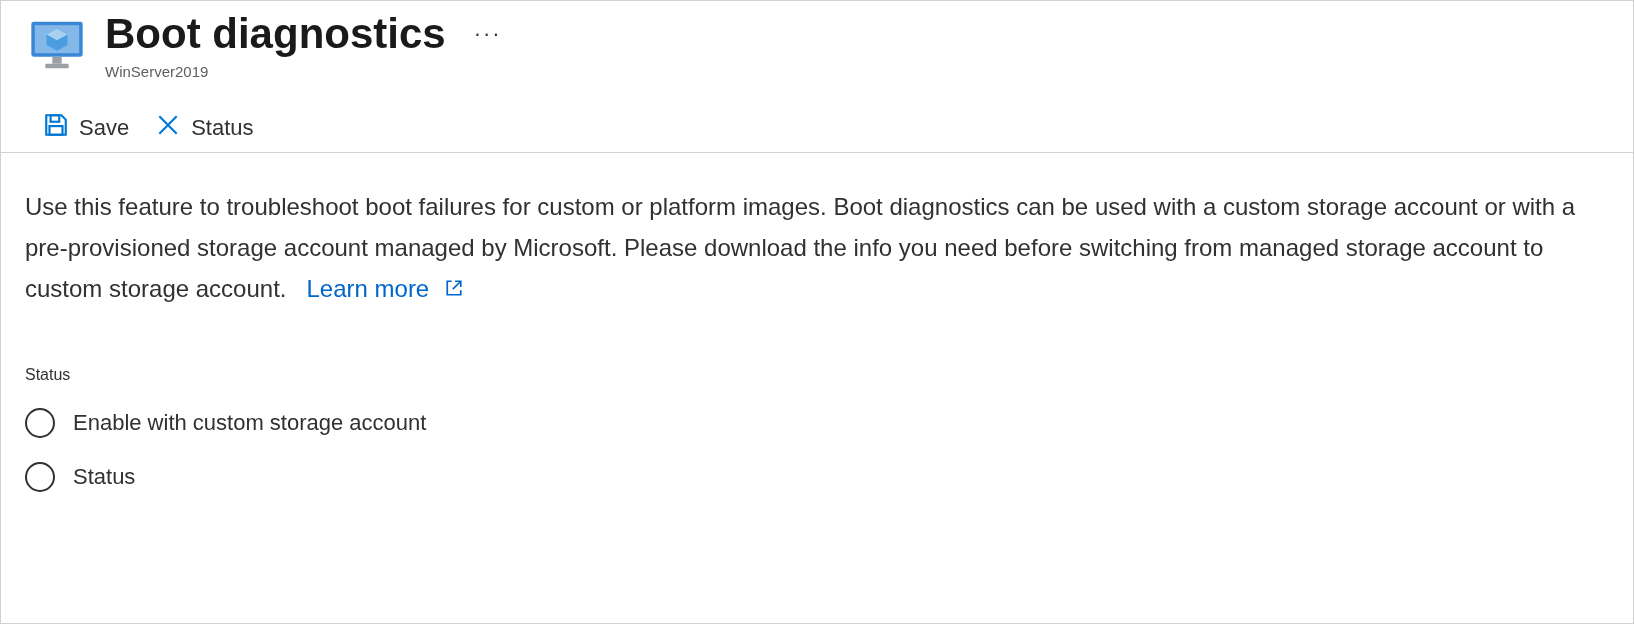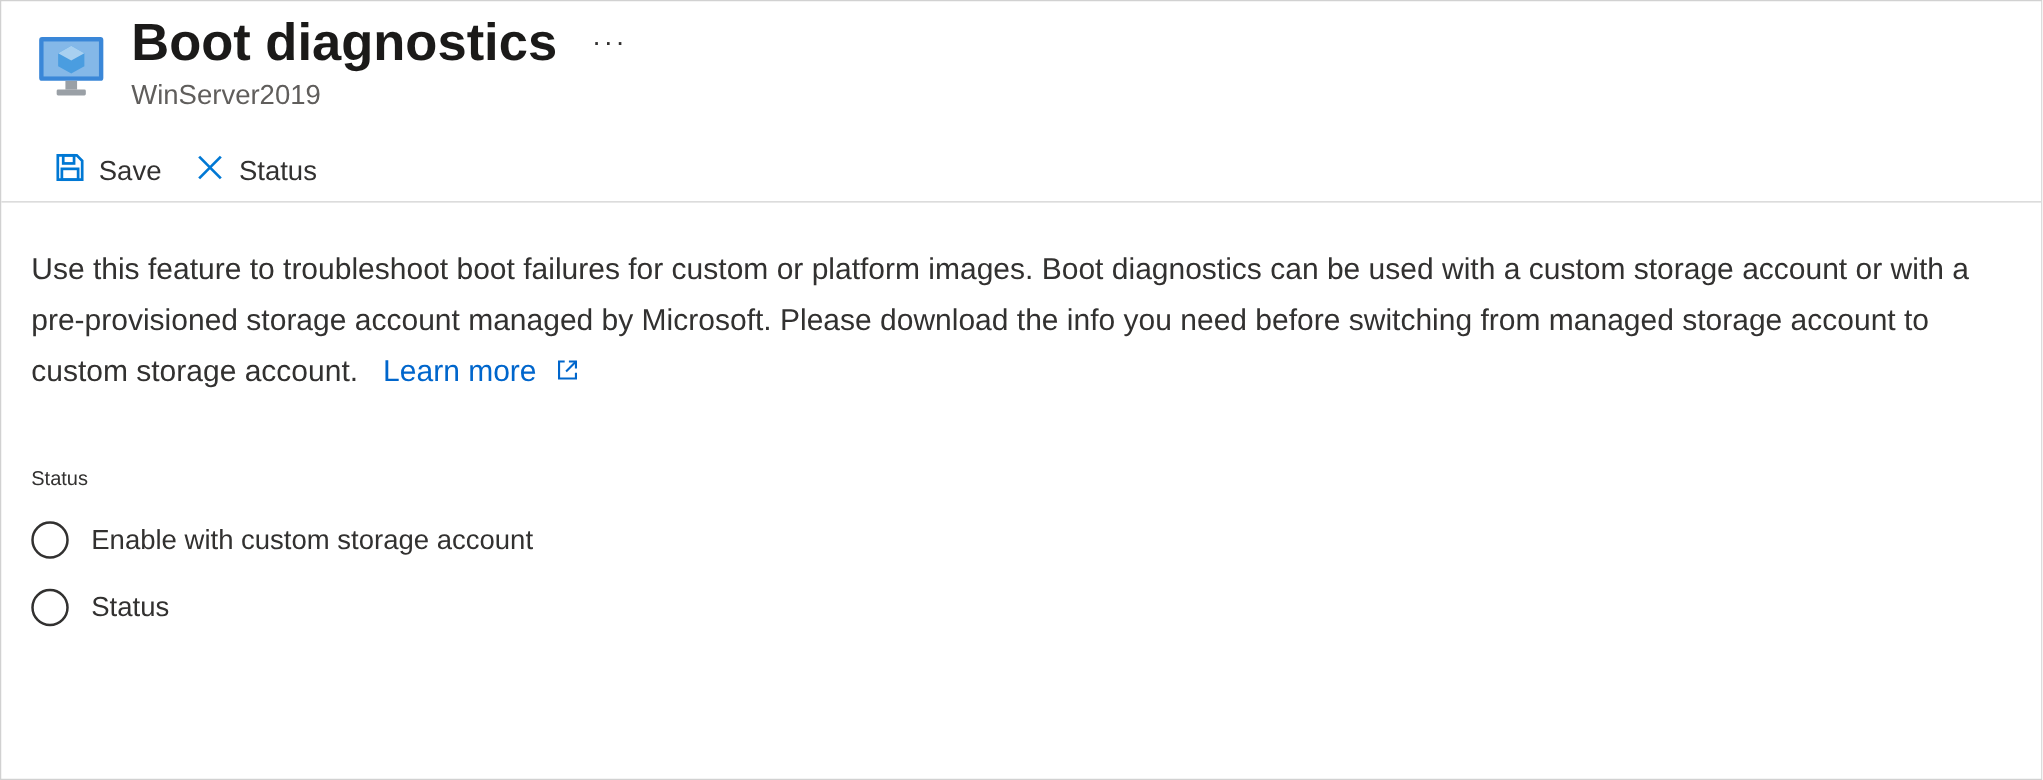--- a/index.html
+++ b/index.html
@@ -11,21 +11,21 @@
     background: #fff;
   }
   .panel {
     border: 1px solid #d1d1d1;
     width: 1634px;
     height: 624px;
     overflow: hidden;
   }
   .header {
     display: flex;
-    align-items: center;
+    align-items: flex-start;
     padding: 10px 24px 8px 28px;
     gap: 20px;
   }
   .vm-icon {
     width: 56px;
     height: 56px;
     flex: 0 0 56px;
     margin-top: 6px;
   }
   .title-block { display: flex; flex-direction: column; }
@@ -37,21 +37,21 @@
     margin: 0;
     line-height: 1.1;
   }
   .more-dots {
     font-size: 22px;
     color: #323130;
     letter-spacing: 2px;
     cursor: pointer;
   }
   .subtitle {
-    font-size: 22px;
+    font-size: 15px;
     color: #605e5c;
     margin-top: 6px;
   }
   .toolbar {
     display: flex;
     align-items: center;
     gap: 26px;
     padding: 24px 24px 8px 42px;
     border-bottom: 1px solid #d1d1d1;
   }

